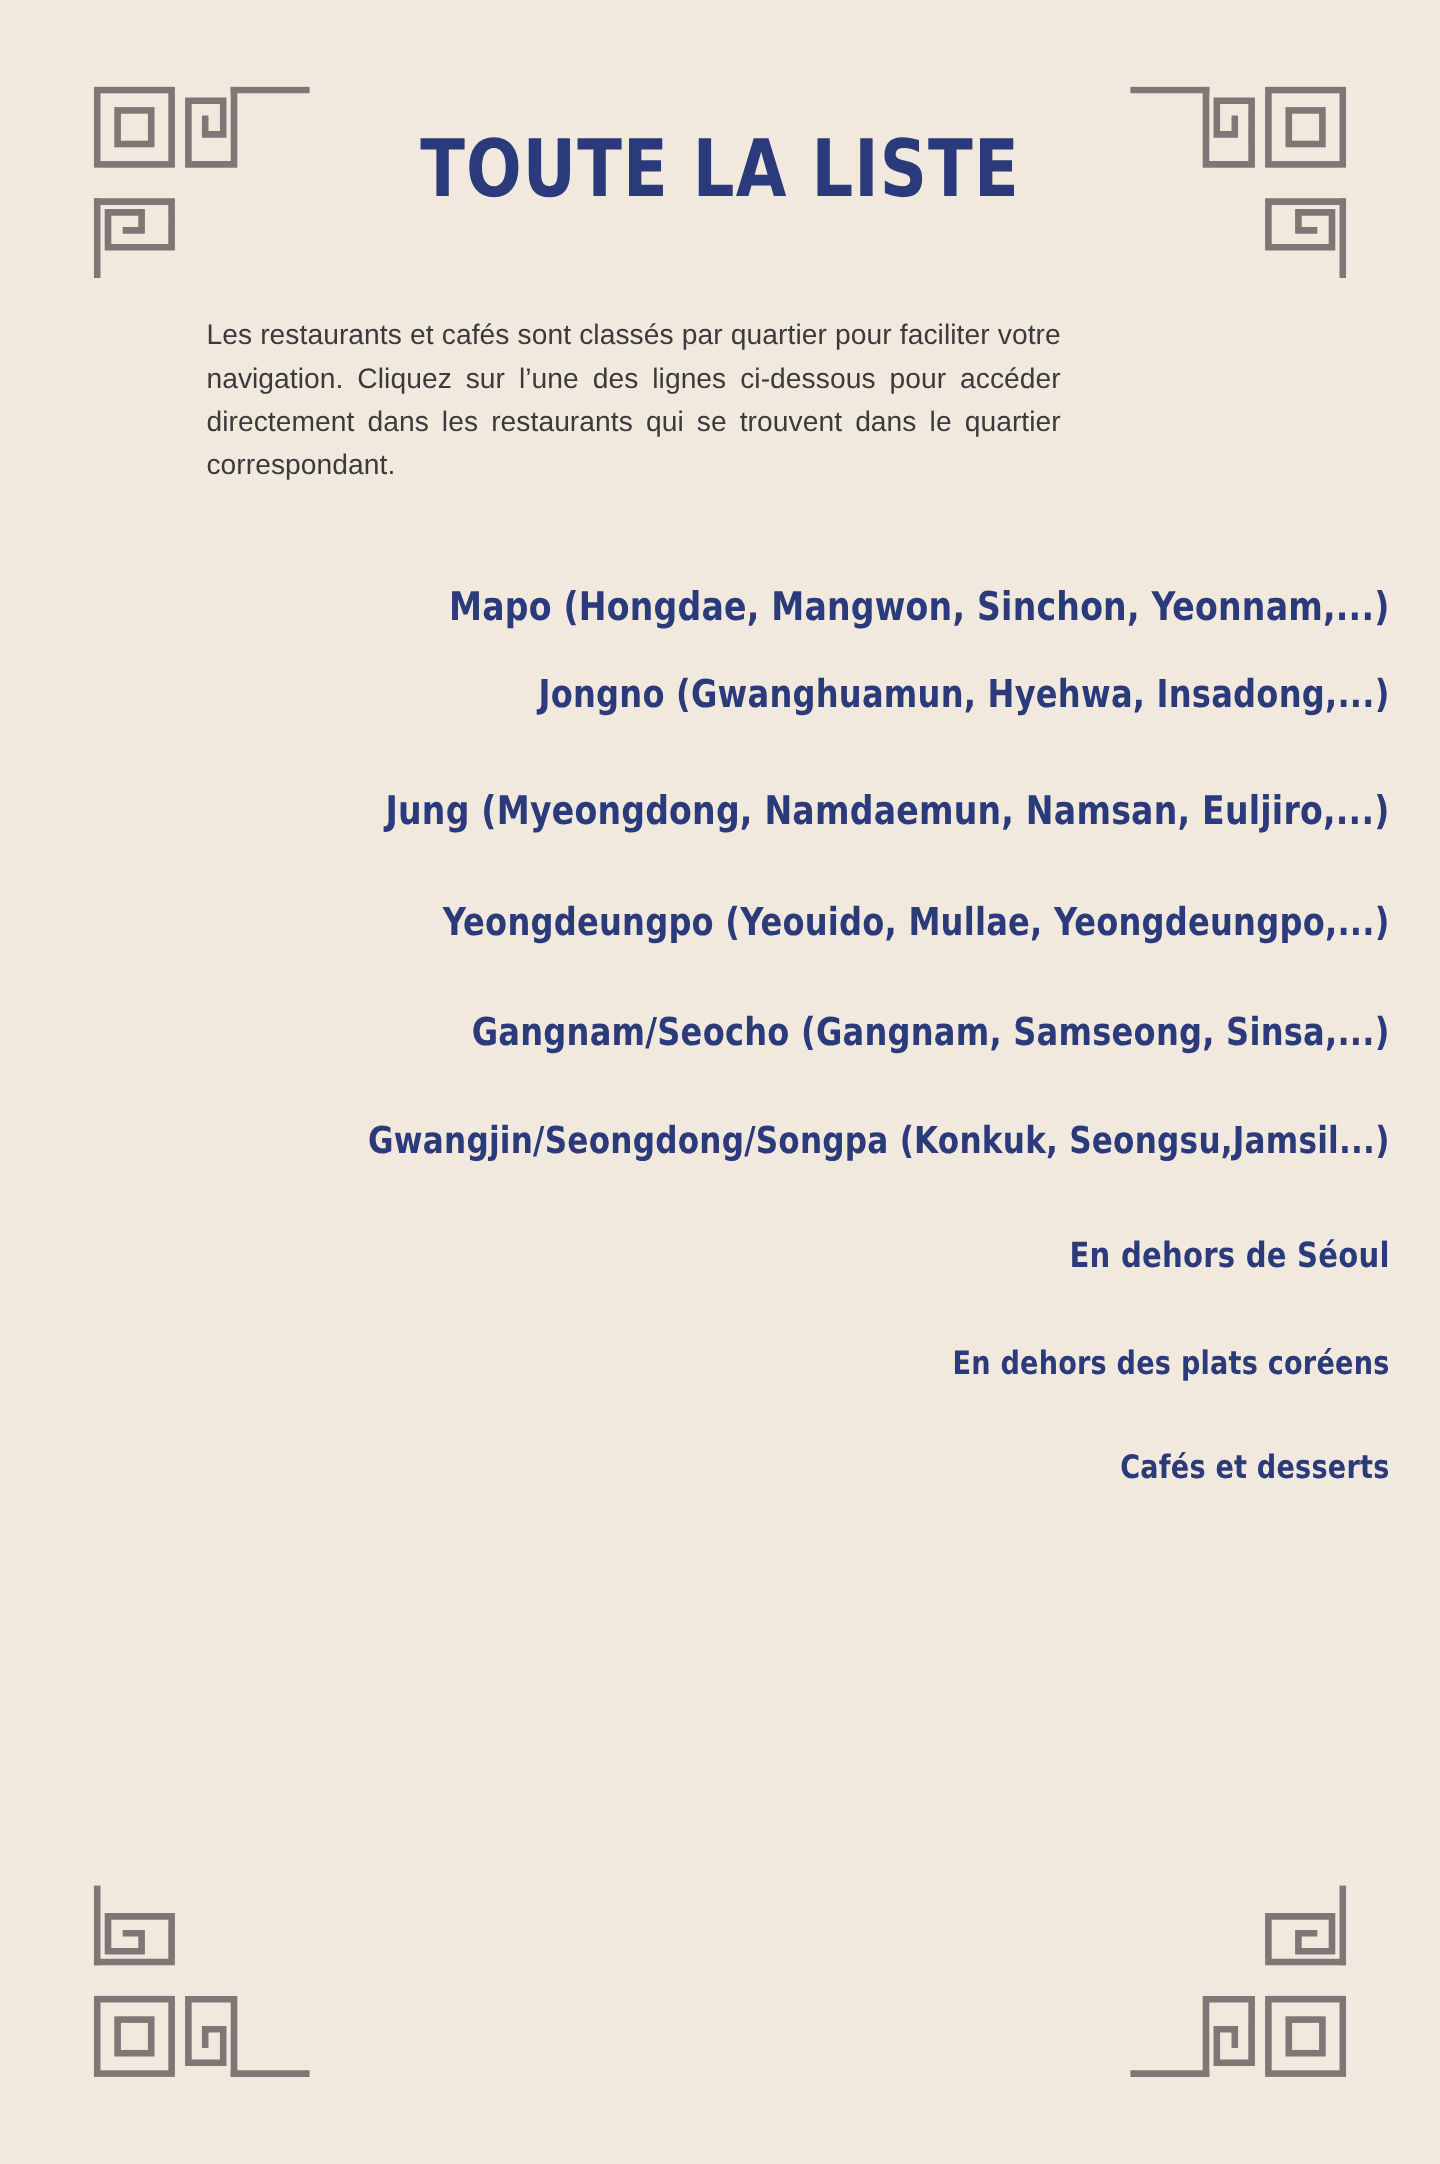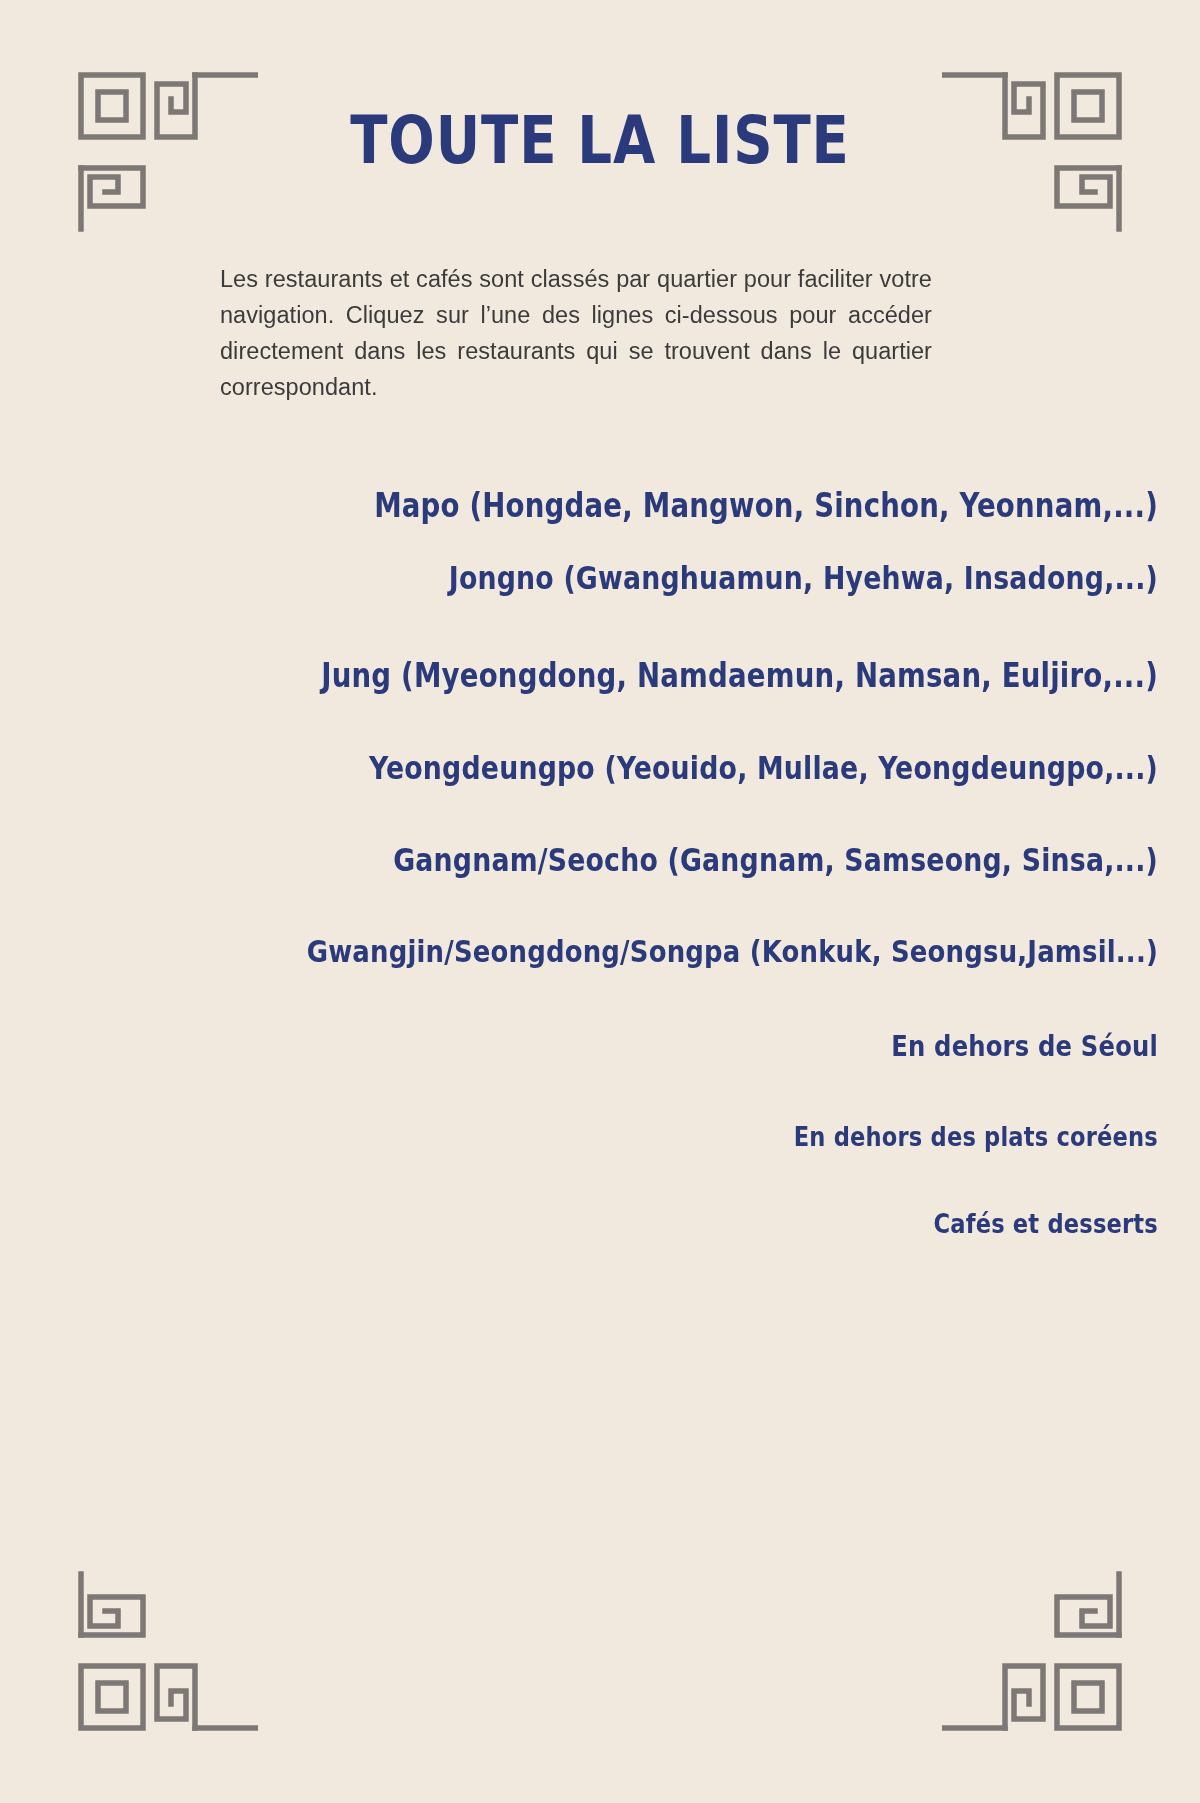--- a/index.html
+++ b/index.html
@@ -61,21 +61,20 @@
     position:absolute;
     left:172px;
     top:262px;
     width:712px;
     font-family:"Liberation Sans", sans-serif;
     font-size:23.5px;
     line-height:1.53;
     color:#3b3b3c;
     text-align:justify;
     letter-spacing:0.05px;
-    margin-left:48px;
   }
 
   
   .list {
     position:absolute;
     left:0; right:0;
     top:470px;
     text-align:right;
   }
   .list-item {

